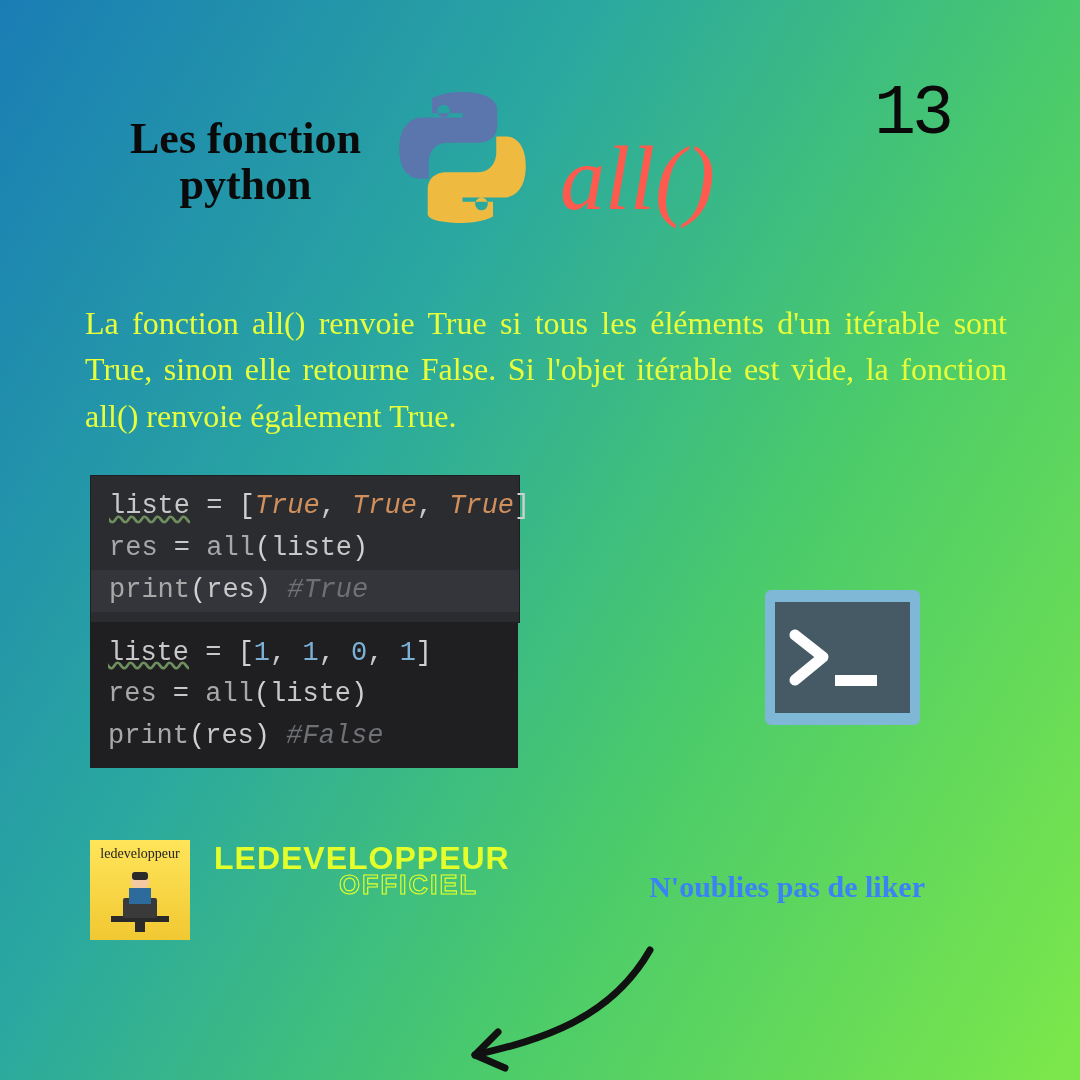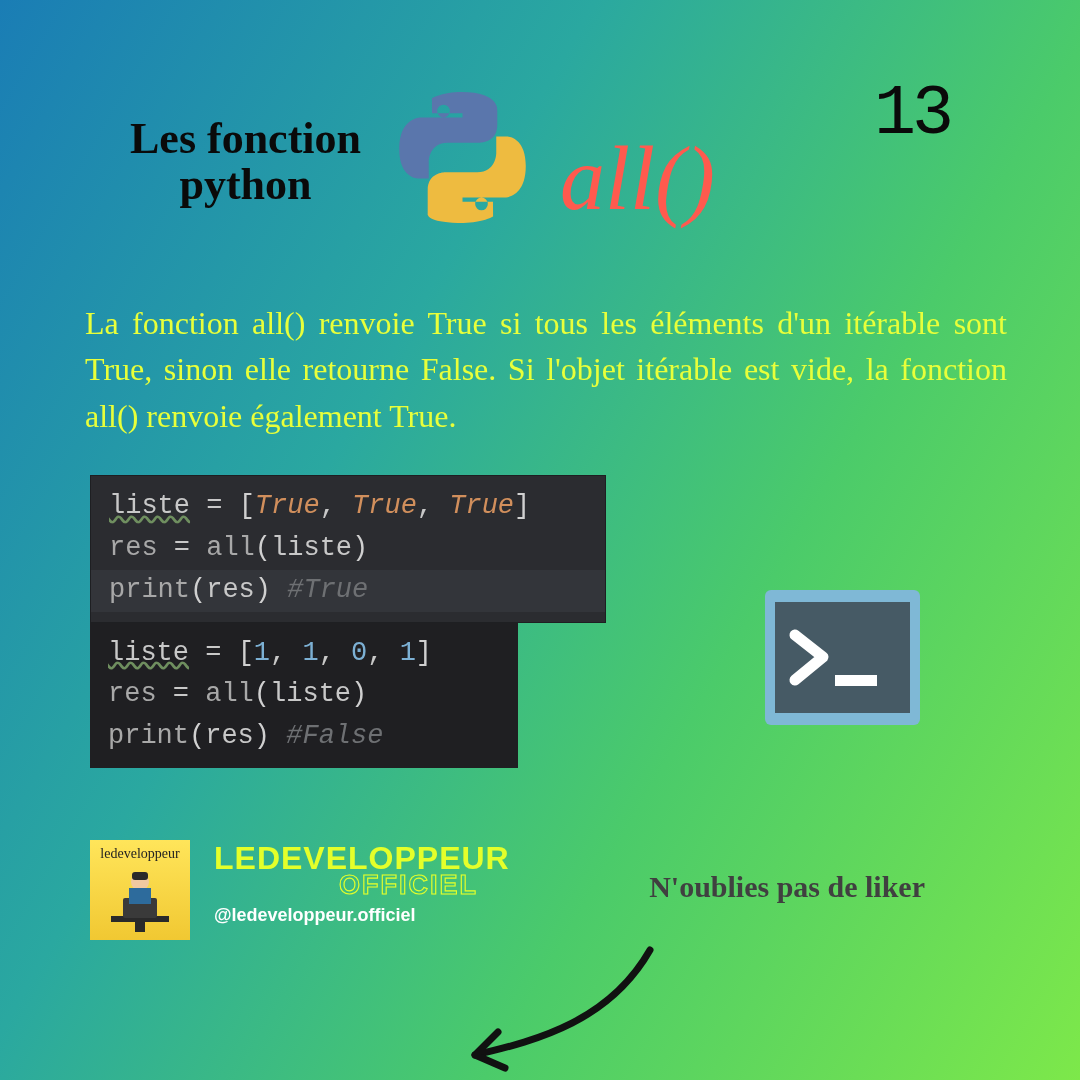--- a/index.html
+++ b/index.html
@@ -50,21 +50,21 @@
   .code-wrap { position: absolute; left: 90px; top: 475px; }
   .code-block {
     background: #2b2c30;
     font-family: Consolas, 'Courier New', monospace;
     font-size: 27px;
     color: #c8c8c8;
     padding: 10px 18px;
     line-height: 1.55;
     white-space: pre;
   }
-  .code1 { width: 516px; border: 1px solid #1e1f22; }
+  .code1 { width: 430px; border: 1px solid #1e1f22; }
   .code2 { width: 428px; background: #1f1f22; border: 0; }
   .tk-var { color: #c8c8c8; text-decoration: underline wavy #6f8f5f; }
   .tk-op  { color: #c8c8c8; }
   .tk-br  { color: #d0d0d0; }
   .tk-true{ color: #d18f5c; font-style: italic; }
   .tk-num { color: #7cb0d4; }
   .tk-fn  { color: #a8a8a8; }
   .tk-cmt { color: #6e7073; font-style: italic; }
   .print-active { background: #33353a; display: inline-block; width: calc(100% + 36px); margin-left: -18px; padding-left: 18px; }
   .terminal-icon { position: absolute; right: 160px; top: 590px; }
@@ -100,21 +100,21 @@
     font-size: 18px;
     color: #ffffff;
     margin-top: 10px;
   }
   .like-cta {
     position: absolute;
     right: 155px; top: 870px;
     font-family: 'Comic Sans MS', cursive;
     font-weight: 700;
     font-size: 30px;
-    color: #404040;
+    color: #3b82f6;
   }
   .arrow { position: absolute; right: 410px; top: 940px; }
 </style>
 </head>
 <body>
 
 <div class="header">
   <div class="title-block">
     <div class="title-text">Les fonction</div>
     <div class="title-text">python</div>
@@ -159,21 +159,20 @@
       <rect x="30" y="54" width="10" height="10" fill="#2a2a2a"></rect>
       <rect x="18" y="30" width="34" height="20" rx="2" fill="#3a3a3a"></rect>
       <circle cx="35" cy="14" r="9" fill="#f2c9a0"></circle>
       <rect x="27" y="4" width="16" height="8" rx="3" fill="#2a2a2a"></rect>
       <rect x="24" y="20" width="22" height="16" fill="#2d6b9c"></rect>
     </svg>
   </div>
   <div class="brand">
     <div class="brand-main">LEDEVELOPPEUR</div>
     <div class="brand-sub">OFFICIEL</div>
-    <div class="brand-handle">@ledeveloppeur.officiel</div>
   </div>
 </div>
 
 <div class="like-cta">N'oublies pas de liker</div>
 
 <div class="arrow">
   <svg width="220" height="150" viewBox="0 0 220 150">
     <path d="M200 10 C 160 80, 90 100, 25 115" stroke="#111" stroke-width="7" fill="none" stroke-linecap="round"></path>
     <path d="M25 115 L48 92 M25 115 L55 128" stroke="#111" stroke-width="7" fill="none" stroke-linecap="round"></path>
   </svg>

